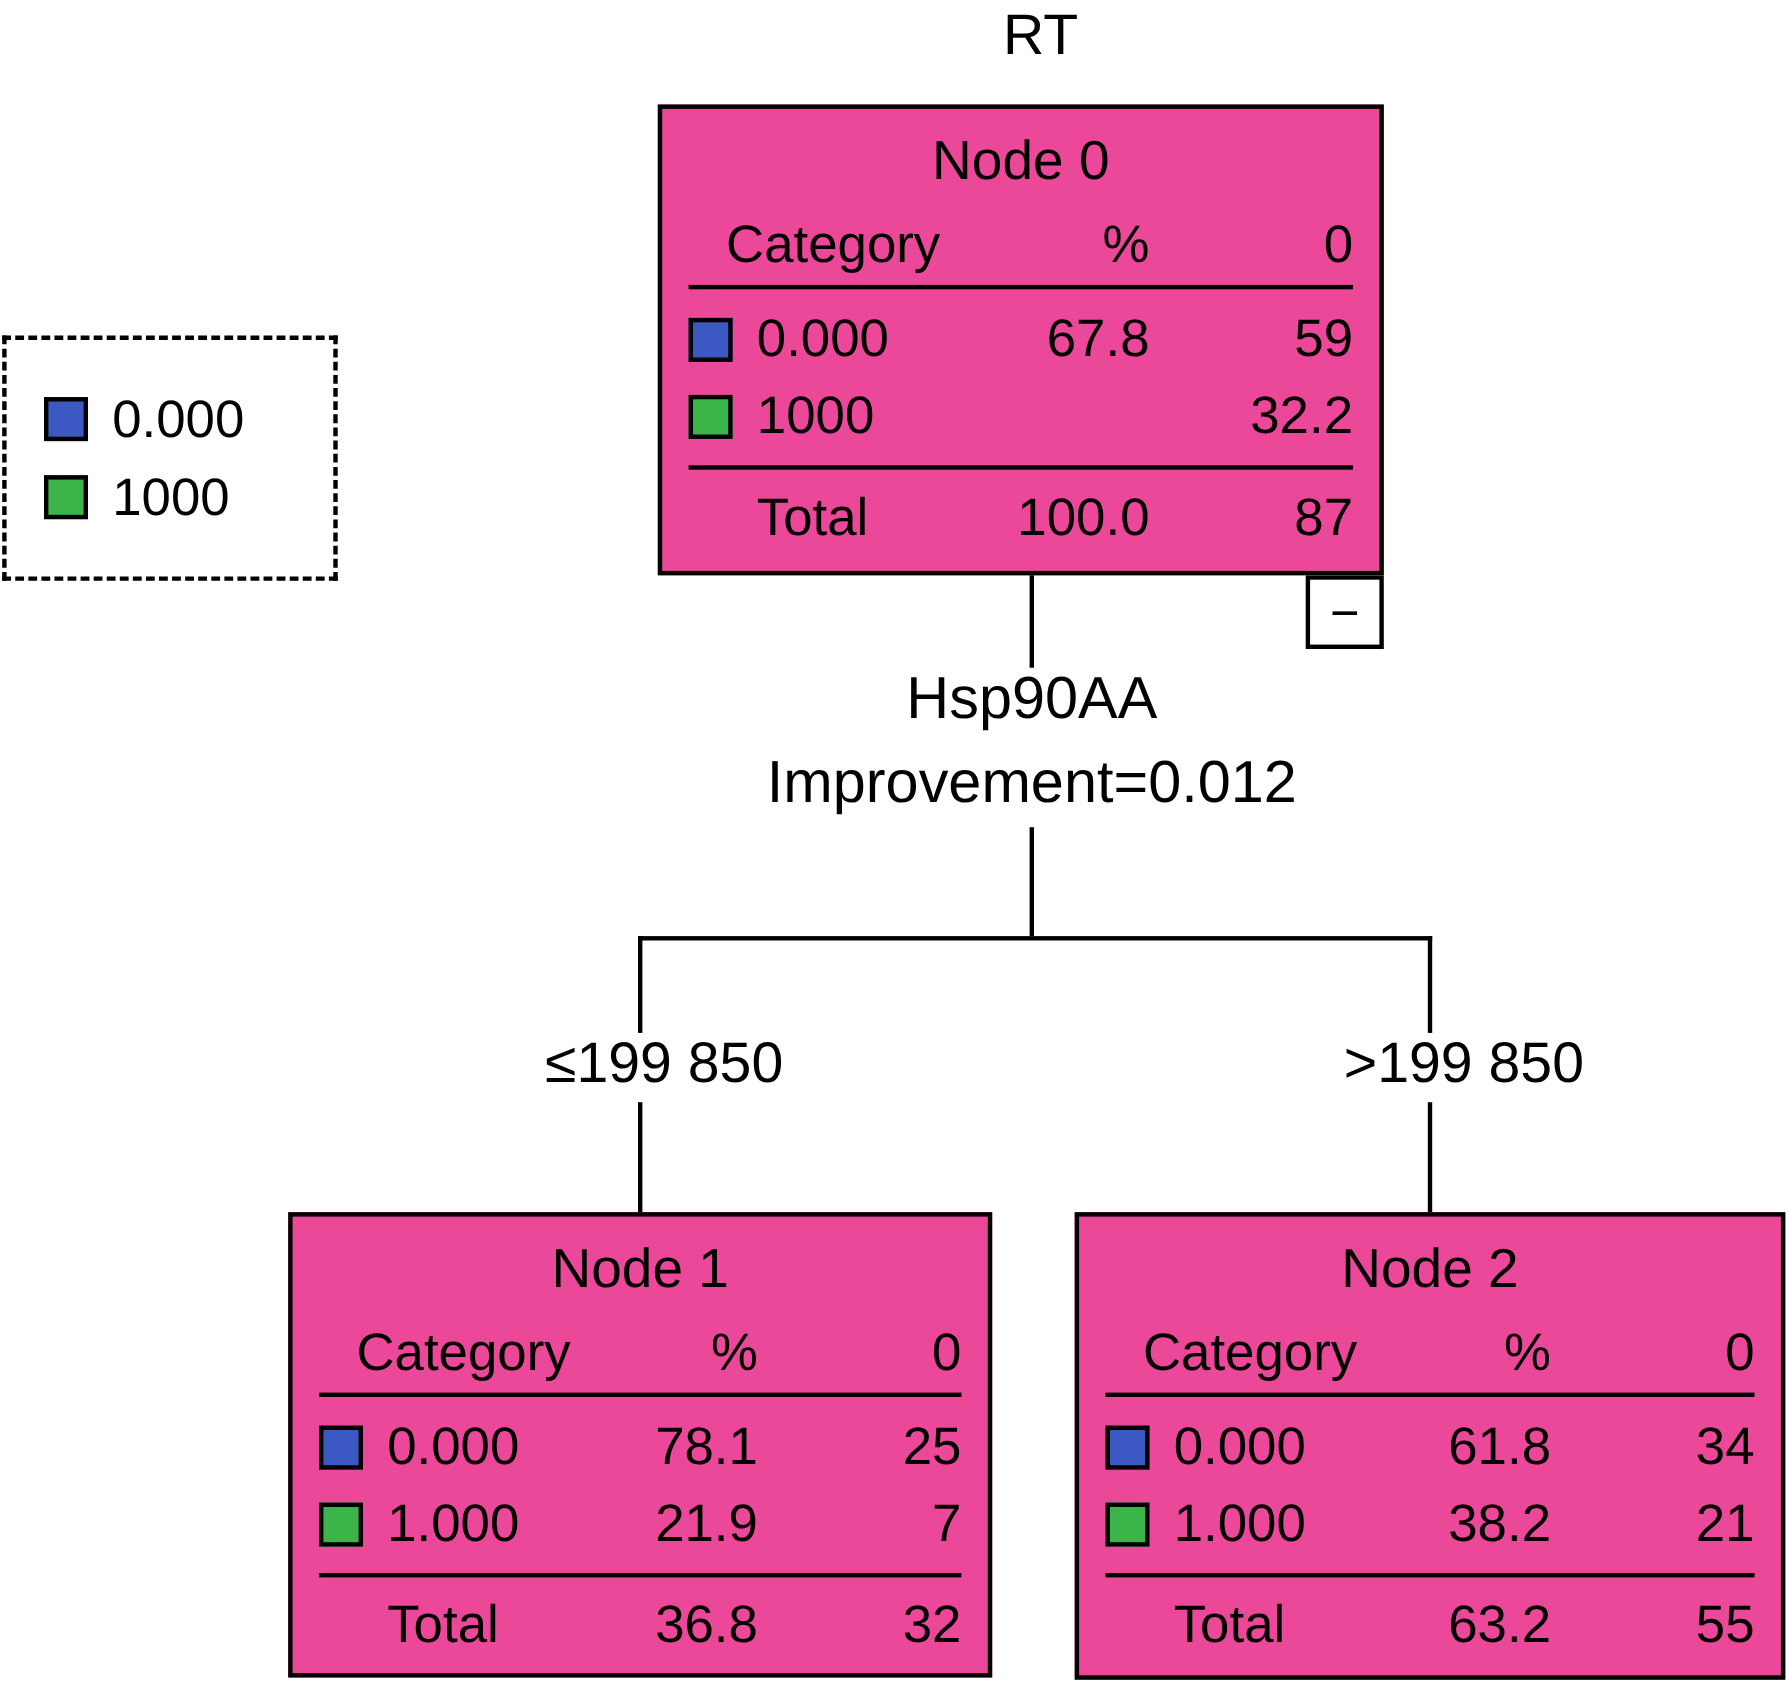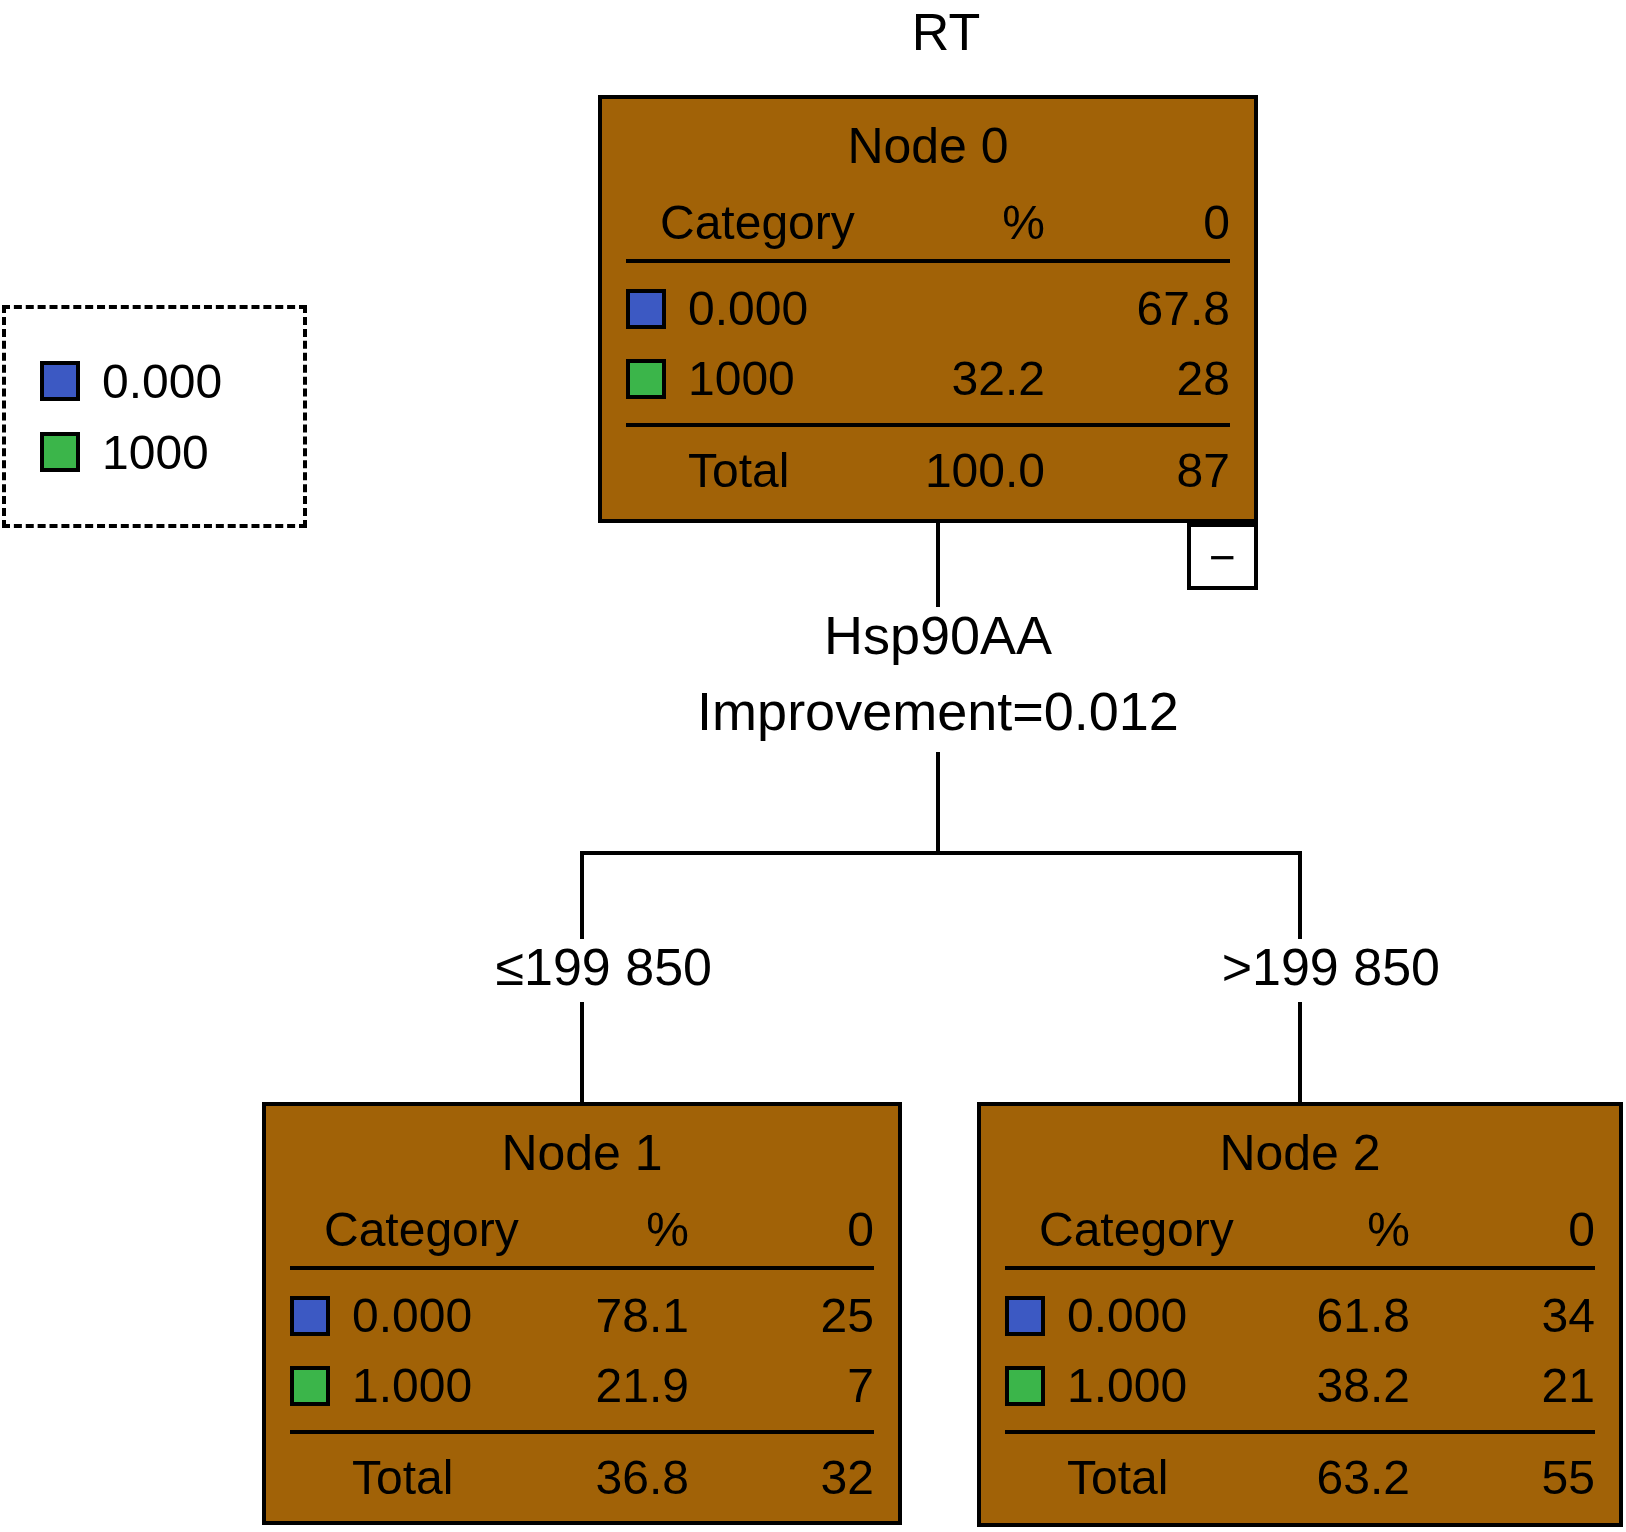--- a/index.html
+++ b/index.html
@@ -13,21 +13,21 @@
   
   .legend{position:absolute;left:2px;top:305px;width:305px;height:223px;
     border:4px dashed #000;box-sizing:border-box;
     display:flex;flex-direction:column;justify-content:center;gap:16px;padding-left:34px;}
   .legend-item{display:flex;align-items:center;font-size:48px;}
   .chip{width:40px;height:40px;border:4px solid #000;box-sizing:border-box;
     margin-right:22px;flex:none;display:inline-block;}
   .chip-b{background:#3C59C3;}
   .chip-g{background:#3BB54A;}
   
-  .node{position:absolute;border:4px solid #000;background:#a16207;box-sizing:border-box;}
+  .node{position:absolute;border:4px solid #000;background:#ec4899;box-sizing:border-box;}
   .node-title{text-align:center;font-size:50px;line-height:58px;margin-top:18px;}
   .tbl{margin:0 24px;}
   .hdr{display:flex;font-size:48px;line-height:56px;margin-top:20px;justify-content:space-between;}
   .hdr .c1{flex:1;padding-left:34px;}
   .c2{width:150px;text-align:right;flex:none;}
   .c3{width:185px;text-align:right;flex:none;}
   .rule{height:4px;background:#000;margin-top:8px;}
   .rule2{margin-top:16px;}
   .row{display:flex;align-items:center;font-size:48px;line-height:56px;margin-top:14px;}
   .row-first{margin-top:18px;}
@@ -67,26 +67,26 @@
     <div class="hdr">
       <span class="c1">Category</span>
       <span class="c2">%</span>
       <span class="c3">0</span>
     </div>
     <div class="rule"></div>
     <div class="row row-first">
       <span class="chip chip-b"></span>
       <span class="lbl">0.000</span>
       <span class="c2">67.8</span>
+      <span class="c3">59</span>
     </div>
     <div class="row">
       <span class="chip chip-g"></span>
       <span class="lbl">1000</span>
       <span class="c2">32.2</span>
-      <span class="c3">28</span>
     </div>
     <div class="rule rule2"></div>
     <div class="row total-row">
       <span class="lbl">Total</span>
       <span class="c2">100.0</span>
       <span class="c3">87</span>
     </div>
   </div>
 </div>
 

